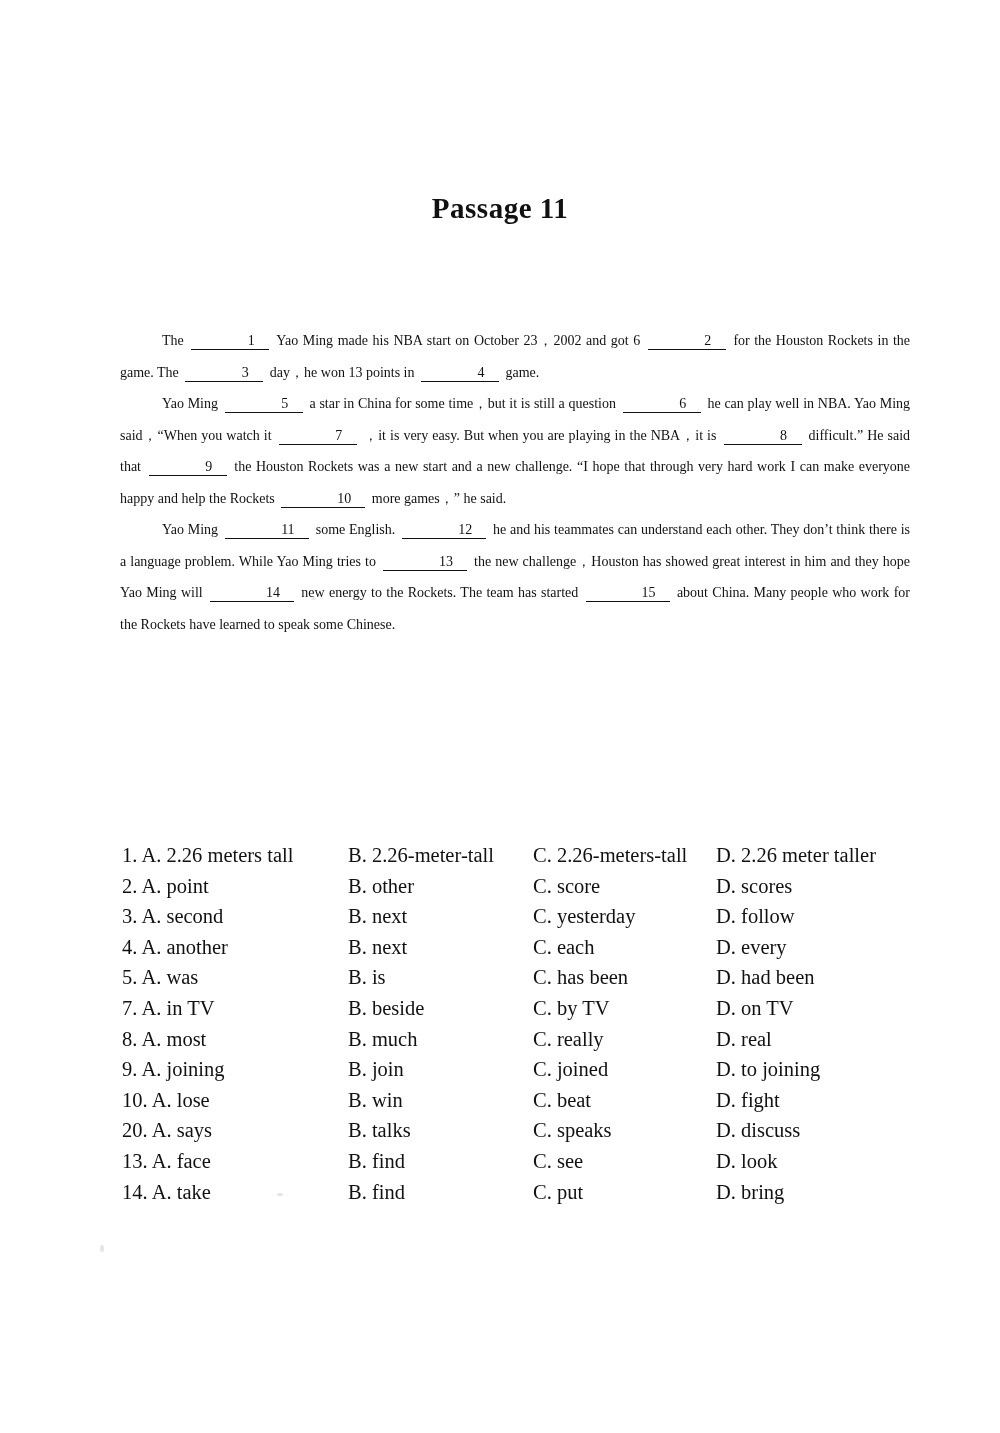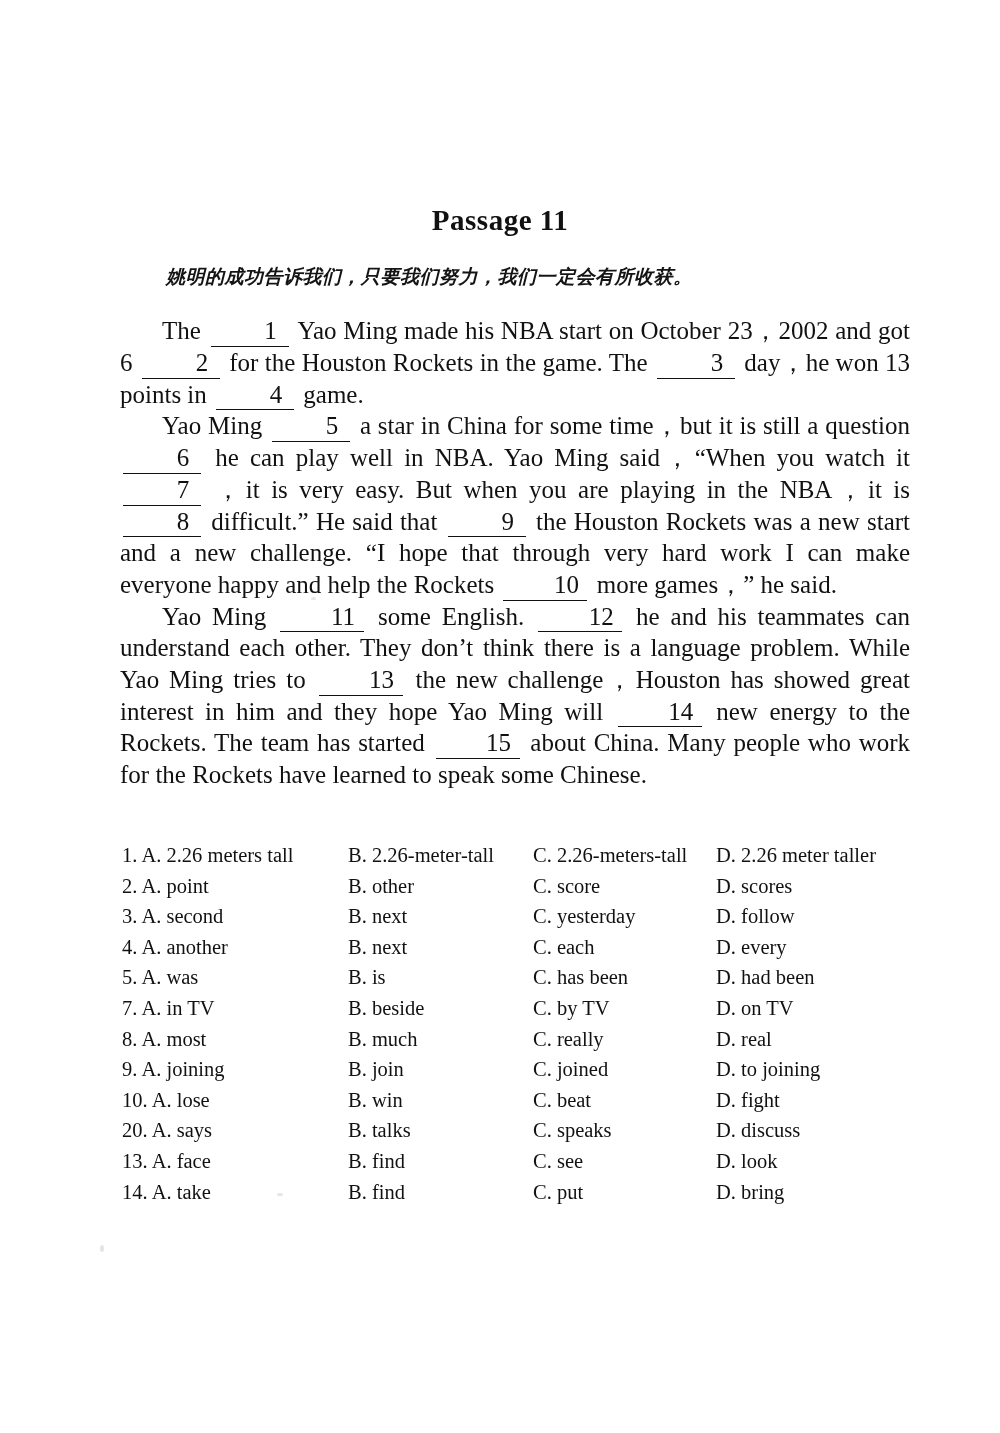--- a/index.html
+++ b/index.html
@@ -23,21 +23,21 @@
     box-sizing: border-box;
     padding: 0;
   }
 
   
   .title {
     text-align: center;
     font-size: 29px;
     font-weight: bold;
     letter-spacing: 0.5px;
-    margin: 12px;
+    margin: 0;
     position: absolute;
     left: 0; right: 0;
     top: 192px;
   }
 
   
   .cn-lead {
     position: absolute;
     left: 166px;
     top: 264px;
@@ -47,23 +47,23 @@
     font-weight: 600;
     letter-spacing: 0.5px;
     color: #141414;
     white-space: nowrap;
   }
 
   
   .passage {
     position: absolute;
     left: 120px;
-    top: 315px;
+    top: 325px;
     width: 790px;
-    font-size: 25px;
+    font-size: 14px;
     line-height: 31.5px;
     text-align: justify;
     text-justify: inter-word;
     color: #111111;
   }
   .passage p {
     margin: 0 0 0 0;
     text-indent: 42px;
   }
 
@@ -114,21 +114,20 @@
     opacity: .55;
   }
 </style>
 </head>
 <body>
 
 <div class="page">
 
   <h1 class="title">Passage 11</h1>
 
-  <div class="cn-lead">姚明的成功告诉我们，只要我们努力，我们一定会有所收获。</div>
 
   <div class="passage" id="passage-body">
       <p><span>The</span> <span class="blank w1">1</span> <span>Yao Ming made his NBA start on October 23，2002 and got 6</span> <span class="blank w1">2</span> <span>for the Houston Rockets in the game. The</span> <span class="blank w1">3</span> <span>day，he won 13 points in</span> <span class="blank w1">4</span> <span>game.</span> </p>
       <p><span>Yao Ming</span> <span class="blank w1">5</span> <span>a star in China for some time，but it is still a question</span> <span class="blank w1">6</span> <span>he can play well in NBA. Yao Ming said，“When you watch it</span> <span class="blank w1">7</span> <span>，it is very easy. But when you are playing in the NBA，it is</span> <span class="blank w1">8</span> <span>difficult.” He said that</span> <span class="blank w1">9</span> <span>the Houston Rockets was a new start and a new challenge. “I hope that through very hard work I can make everyone happy and help the Rockets</span> <span class="blank w2">10</span> <span>more games，” he said.</span> </p>
       <p><span>Yao Ming</span> <span class="blank w2">11</span> <span>some English.</span> <span class="blank w2">12</span> <span>he and his teammates can understand each other. They don’t think there is a language problem. While Yao Ming tries to</span> <span class="blank w2">13</span> <span>the new challenge，Houston has showed great interest in him and they hope Yao Ming will</span> <span class="blank w2">14</span> <span>new energy to the Rockets. The team has started</span> <span class="blank w2">15</span> <span>about China. Many people who work for the Rockets have learned to speak some Chinese.</span> </p>
     </div>
 
   <div class="options" id="options-grid">
       <div class="opt-row">
         <span class="opt-cell col-a"><span>1.</span> <span>A. 2.26 meters tall</span></span>

